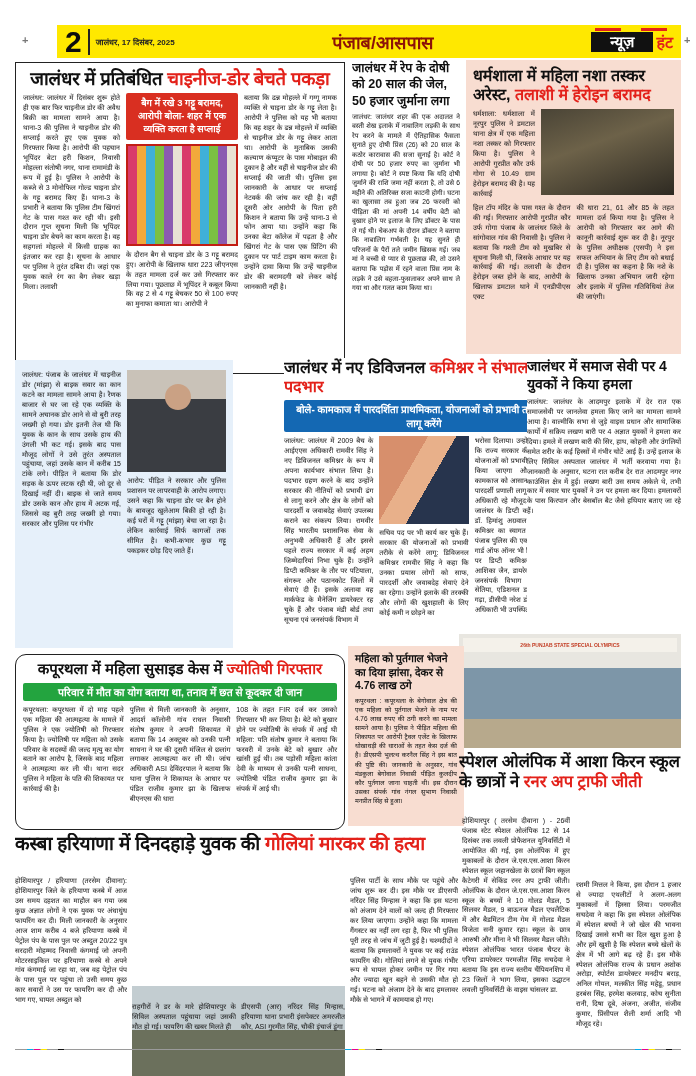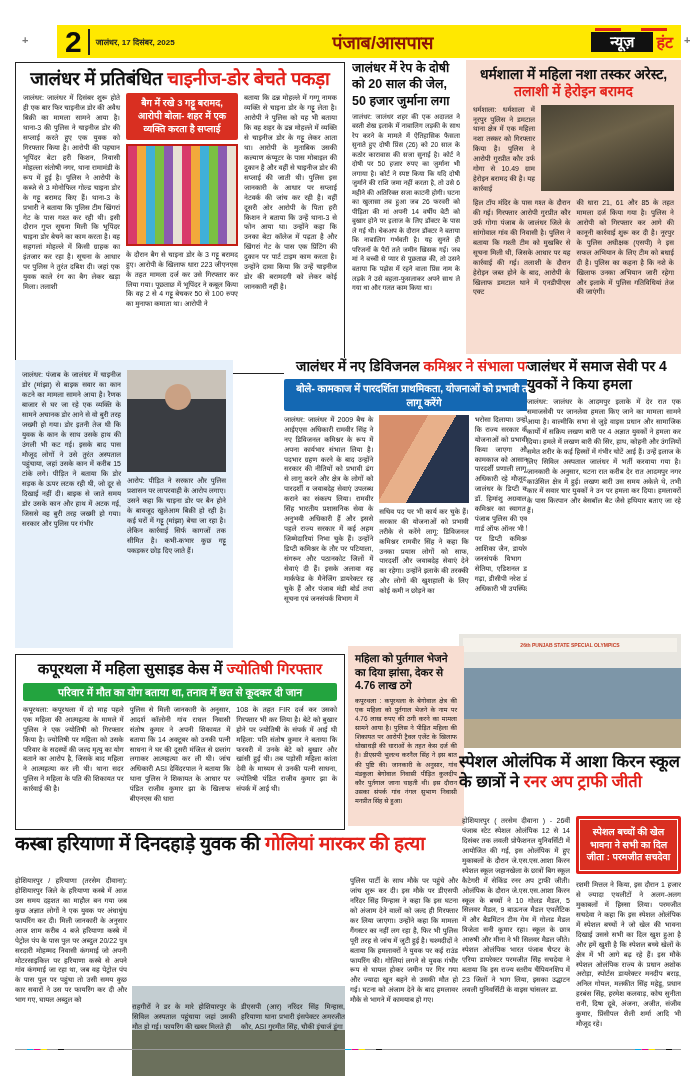--- a/index.html
+++ b/index.html
@@ -22,21 +22,21 @@
   .logo-tagline{position:absolute;width:26px;height:3px;background:#e3211a;}
 
   
   .art{background:#fff;}
   .boxed{border:1.6px solid #222;padding:5px 7px;}
   .pinkbg{background:#f8ddd1;padding:6px 7px;}
   .bluebg{background:#e6f0fa;padding:6px 7px;}
   h1,h2,h3{margin:0;padding:0;font-weight:bold;color:#101010;}
   .red{color:#e3211a;}
   .hl-xl{font-size:18.5px;line-height:1.15;text-align:center;letter-spacing:-.2px;}
-  .hl-lg{font-size:14px;line-height:1.2;text-align:center;}
+  .hl-lg{font-size:16px;line-height:1.2;}
   .hl-md{font-size:14px;line-height:1.25;}
   .hl-sm{font-size:12.5px;line-height:1.3;}
   .hl-xs{font-size:10.5px;line-height:1.3;}
   .subbar{display:block;margin:4px auto 4px;padding:2px 6px;color:#fff;font-weight:bold;text-align:center;border-radius:2px;}
   .subbar.blue{background:#1468b3;font-size:10px;}
   .subbar.green{background:#23a43f;font-size:10.5px;}
   .cols{display:flex;gap:6px;margin-top:4px;}
   .col{flex:1;min-width:0;}
   .body-txt{font-size:7px;line-height:1.42;text-align:justify;margin:0;color:#141414;}
   .inset-red{background:#d92f21;color:#fff;font-weight:bold;text-align:center;
@@ -158,21 +158,21 @@
 
   <div class="abs art" style="left:527px;top:358px;width:154px;height:272px;">
     <h2 class="hl-md">जालंधर में समाज सेवी पर 4 युवकों ने किया हमला</h2>
     <p class="body-txt" style="margin-top:4px;">जालंधर: जालंधर के आदमपुर इलाके में देर रात एक समाजसेवी पर जानलेवा हमला किए जाने का मामला सामने आया है। वाल्मीकि सभा से जुड़े वाइस प्रधान और सामाजिक कार्यों में सक्रिय लखण बारी पर 4 अज्ञात युवकों ने हमला कर दिया। हमले में लखण बारी की सिर, हाथ, कोहनी और उंगलियों समेत शरीर के कई हिस्सों में गंभीर चोटें आई हैं। उन्हें इलाज के लिए सिविल अस्पताल जालंधर में भर्ती करवाया गया है। जानकारी के अनुसार, घटना रात करीब देर रात आदमपुर नगर काउंसिल क्षेत्र में हुई। लखण बारी उस समय अकेले थे, तभी कार में सवार चार युवकों ने उन पर हमला कर दिया। हमलावरों के पास किरपान और बेसबॉल बैट जैसे हथियार बताए जा रहे हैं।</p>
   </div>
 
   <div class="abs photo ph-crowd" style="left:459px;top:634px;width:222px;height:114px;">
     <div class="ph-banner">26th PUNJAB STATE SPECIAL OLYMPICS</div>
   </div>
 
-  <div class="abs art boxed" style="left:15px;top:654px;width:330px;height:176px;">
+  <div class="abs art boxed" style="left:15px;top:654px;width:330px;height:176px;border-radius:11px;">
     <h2 class="hl-md" style="text-align:center;font-size:15px;"><span>कपूरथला में महिला सुसाइड केस में </span><span class="red">ज्योतिषी गिरफ्तार</span></h2>
     <div class="subbar green">परिवार में मौत का योग बताया था, तनाव में छत से कूदकर दी जान</div>
     <div class="cols">
       <div class="col">
           <p class="body-txt">कपूरथला: कपूरथला में दो माह पहले एक महिला की आत्महत्या के मामले में पुलिस ने एक ज्योतिषी को गिरफ्तार किया है। ज्योतिषी पर महिला को उसके परिवार के सदस्यों की जल्द मृत्यु का योग बताने का आरोप है, जिसके बाद महिला ने आत्महत्या कर ली थी। थाना सदर पुलिस ने महिला के पति की शिकायत पर कार्रवाई की है।</p>
         </div>
       <div class="col">
           <p class="body-txt">पुलिस से मिली जानकारी के अनुसार, आदर्श कॉलोनी गांव राधल निवासी संतोष कुमार ने अपनी शिकायत में बताया कि 14 अक्टूबर को उनकी पत्नी साधना ने घर की दूसरी मंजिल से छलांग लगाकर आत्महत्या कर ली थी। जांच अधिकारी ASI देविंदरपाल ने बताया कि थाना पुलिस ने शिकायत के आधार पर पंडित राजीव कुमार झा के खिलाफ बीएनएस की धारा</p>
         </div>
       <div class="col">
@@ -184,23 +184,20 @@
   <div class="abs art pinkbg" style="left:348px;top:646px;width:116px;height:180px;">
     <h3 class="hl-xs">महिला को पुर्तगाल भेजने का दिया झांसा, देकर से 4.76 लाख ठगे</h3>
     <p class="body-txt" style="margin-top:3px;font-size:6.4px;">कपूरथला : कपूरथला के बेगोवाल क्षेत्र की एक महिला को पुर्तगाल भेजने के नाम पर 4.76 लाख रुपए की ठगी करने का मामला सामने आया है। पुलिस ने पीड़ित महिला की शिकायत पर आरोपी ट्रैवल एजेंट के खिलाफ धोखाधड़ी की धाराओं के तहत केस दर्ज की है। डीएसपी भुलत्थ करनैल सिंह ने इस बात की पुष्टि की। जानकारी के अनुसार, गांव मंडकुला बेगोवाल निवासी पीड़ित कुलदीप कौर पुर्तगाल जाना चाहती थी। इस दौरान उसका संपर्क गांव नंगल सुभाण निवासी मनप्रीत सिंह से हुआ।</p>
   </div>
 
   <div class="abs" style="left:459px;top:752px;width:222px;height:60px;">
     <h1 class="hl-lg" style="text-align:left;font-size:16.5px;"><span>स्पेशल ओलंपिक में आशा किरन स्कूल के छात्रों ने </span><span class="red">रनर अप ट्राफी जीती</span></h1>
   </div>
   <div class="abs" style="left:462px;top:816px;width:108px;height:230px;">
     <p class="body-txt">होशियारपुर ( तरसेम दीवाना ) - 26वीं पंजाब स्टेट स्पेशल ओलंपिक 12 से 14 दिसंबर तक लवली प्रोफैशनल युनिवर्सिटी में आयोजित की गई, इस ओलंपिक में हुए मुकाबलों के दौरान जे.एस.एस.आशा किरन स्पेशल स्कूल जहानखेला के छात्रों बिग स्कूल कैटेगरी में सेकिंड रनर अप ट्राफी जीती। ओलंपिक के दौरान जे.एस.एस.आशा किरन स्कूल के बच्चों ने 10 गोलड मैडल, 5 सिलवर मैडल, 9 बाऊनज मैडल एथलैटिक में और बैडमिंटन टीम गेम में गोलड मैडल विजेता सनी कुमार रहा। स्कूल के छात्र आरुषी और मीना ने भी सिलवर मैडल जीते। स्पेशल ओलंपिक भारत पंजाब चैप्टर के एरिया डायरेक्टर परमजीत सिंह सचदेवा ने बताया कि इस राज्य स्तरीय चैंपियनशिप में 23 जिलों ने भाग लिया, इसका उद्घाटन लवली युनिवर्सिटी के वाइस चांसलर डा.</p>
-  </div>
-  <div class="abs inset-red bordered" style="left:576px;top:816px;width:105px;height:58px;display:flex;align-items:center;justify-content:center;">
-    <span>स्पेशल बच्चों की खेल भावना ने सभी का दिल जीता : परमजीत सचदेवा</span>
   </div>
   <div class="abs" style="left:576px;top:880px;width:105px;height:166px;">
     <p class="body-txt">रशमी मित्तल ने किया, इस दौरान 1 हजार से ज्यादा एथलीटों ने अलग-अलग मुकाबलों में हिस्सा लिया। परमजीत सचदेवा ने कहा कि इस स्पेशल ओलंपिक में स्पेशल बच्चों ने जो खेल की भावना दिखाई उससे सभी का दिल खुश हुआ है और हमें खुशी है कि स्पेशल बच्चे खेलों के क्षेत्र में भी आगे बढ़ रहे हैं। इस मौके स्पेशल ओलंपिक राज्य के प्रधान अशोक अरोड़ा, स्पोर्टस डायरेक्टर मनदीप बराड़, अनिल गोयल, मलकीत सिंह महेडू, प्रधान हरबंस सिंह, हरमेश कलवाड़, कोच सुनीता रानी, दिषा दूबे, अंजना, अजीत, संजीव कुमार, प्रिंसीपल शैली शर्मा आदि भी मौजूद रहे।</p>
   </div>
 
   <div class="abs" style="left:15px;top:833px;width:445px;height:38px;">
     <h1 class="hl-xl" style="text-align:left;font-size:19px;"><span>कस्बा हरियाणा  में दिनदहाड़े युवक की </span><span class="red">गोलियां मारकर की हत्या</span></h1>
   </div>
   <div class="abs" style="left:15px;top:876px;width:112px;height:170px;">
     <p class="body-txt">होशियारपुर / हरियाणा (तरसेम दीवाना): होशियारपुर जिले के हरियाणा कस्बे में आज उस समय दहशत का माहौल बन गया जब कुछ अज्ञात लोगों ने एक युवक पर अंधाधुंध फायरिंग कर दी। मिली जानकारी के अनुसार आज शाम करीब 4 बजे हरियाणा कस्बे में पेट्रोल पंप के पास पुल पर अब्दुल 20/22 पुत्र सरदारी मोहम्मद निवासी कंगमाई जो अपनी मोटरसाइकिल पर हरियाणा कस्बे से अपने गांव कंगमाई जा रहा था, जब वह पेट्रोल पंप के पास पुल पर पहुंचा तो उसी समय कुछ कार सवारों ने उस पर फायरिंग कर दी और भाग गए, घायल अब्दुल को</p>

